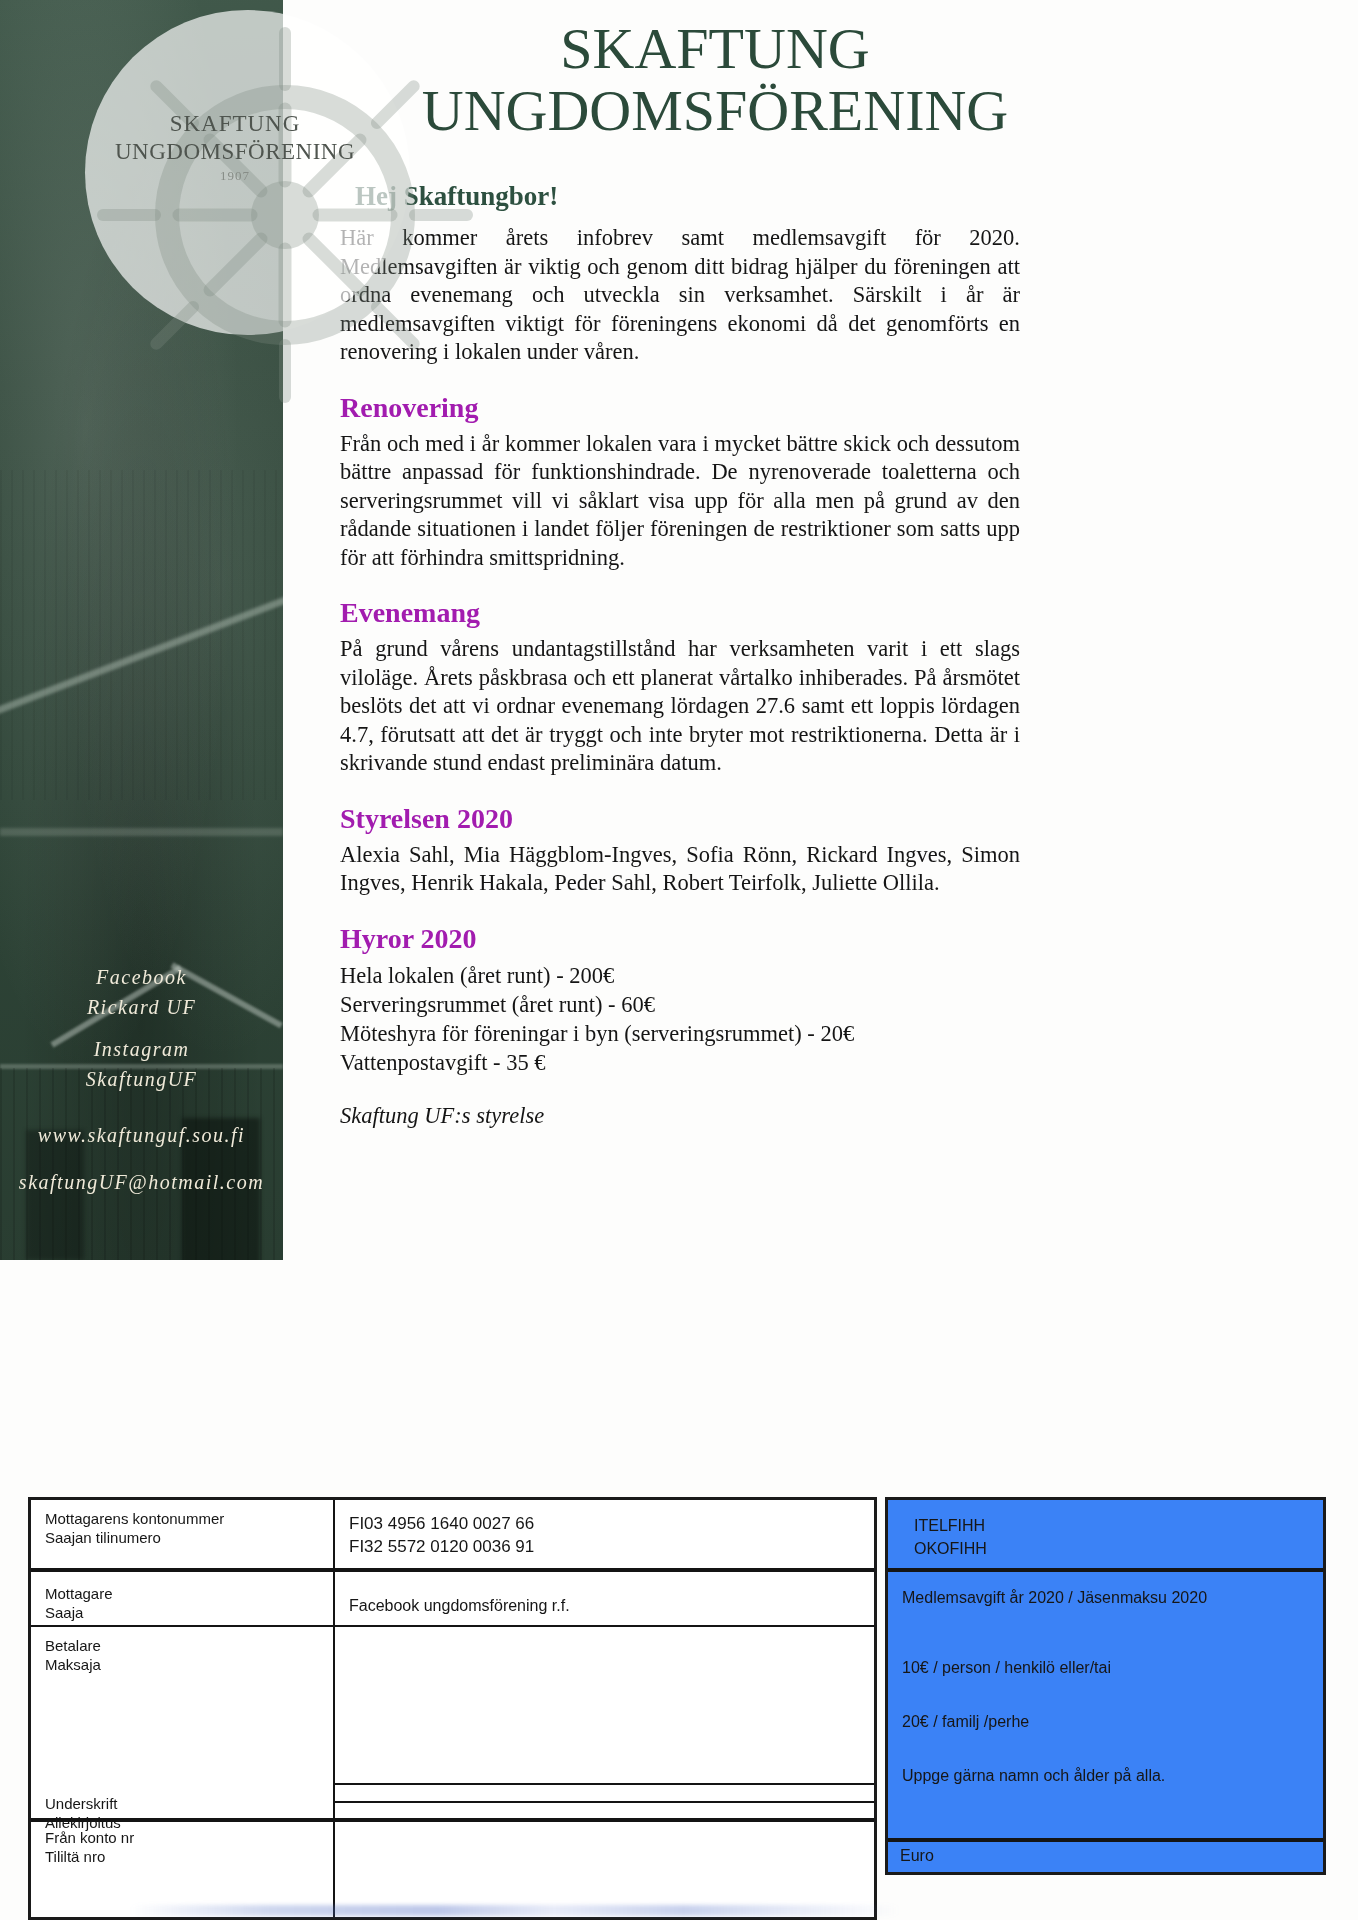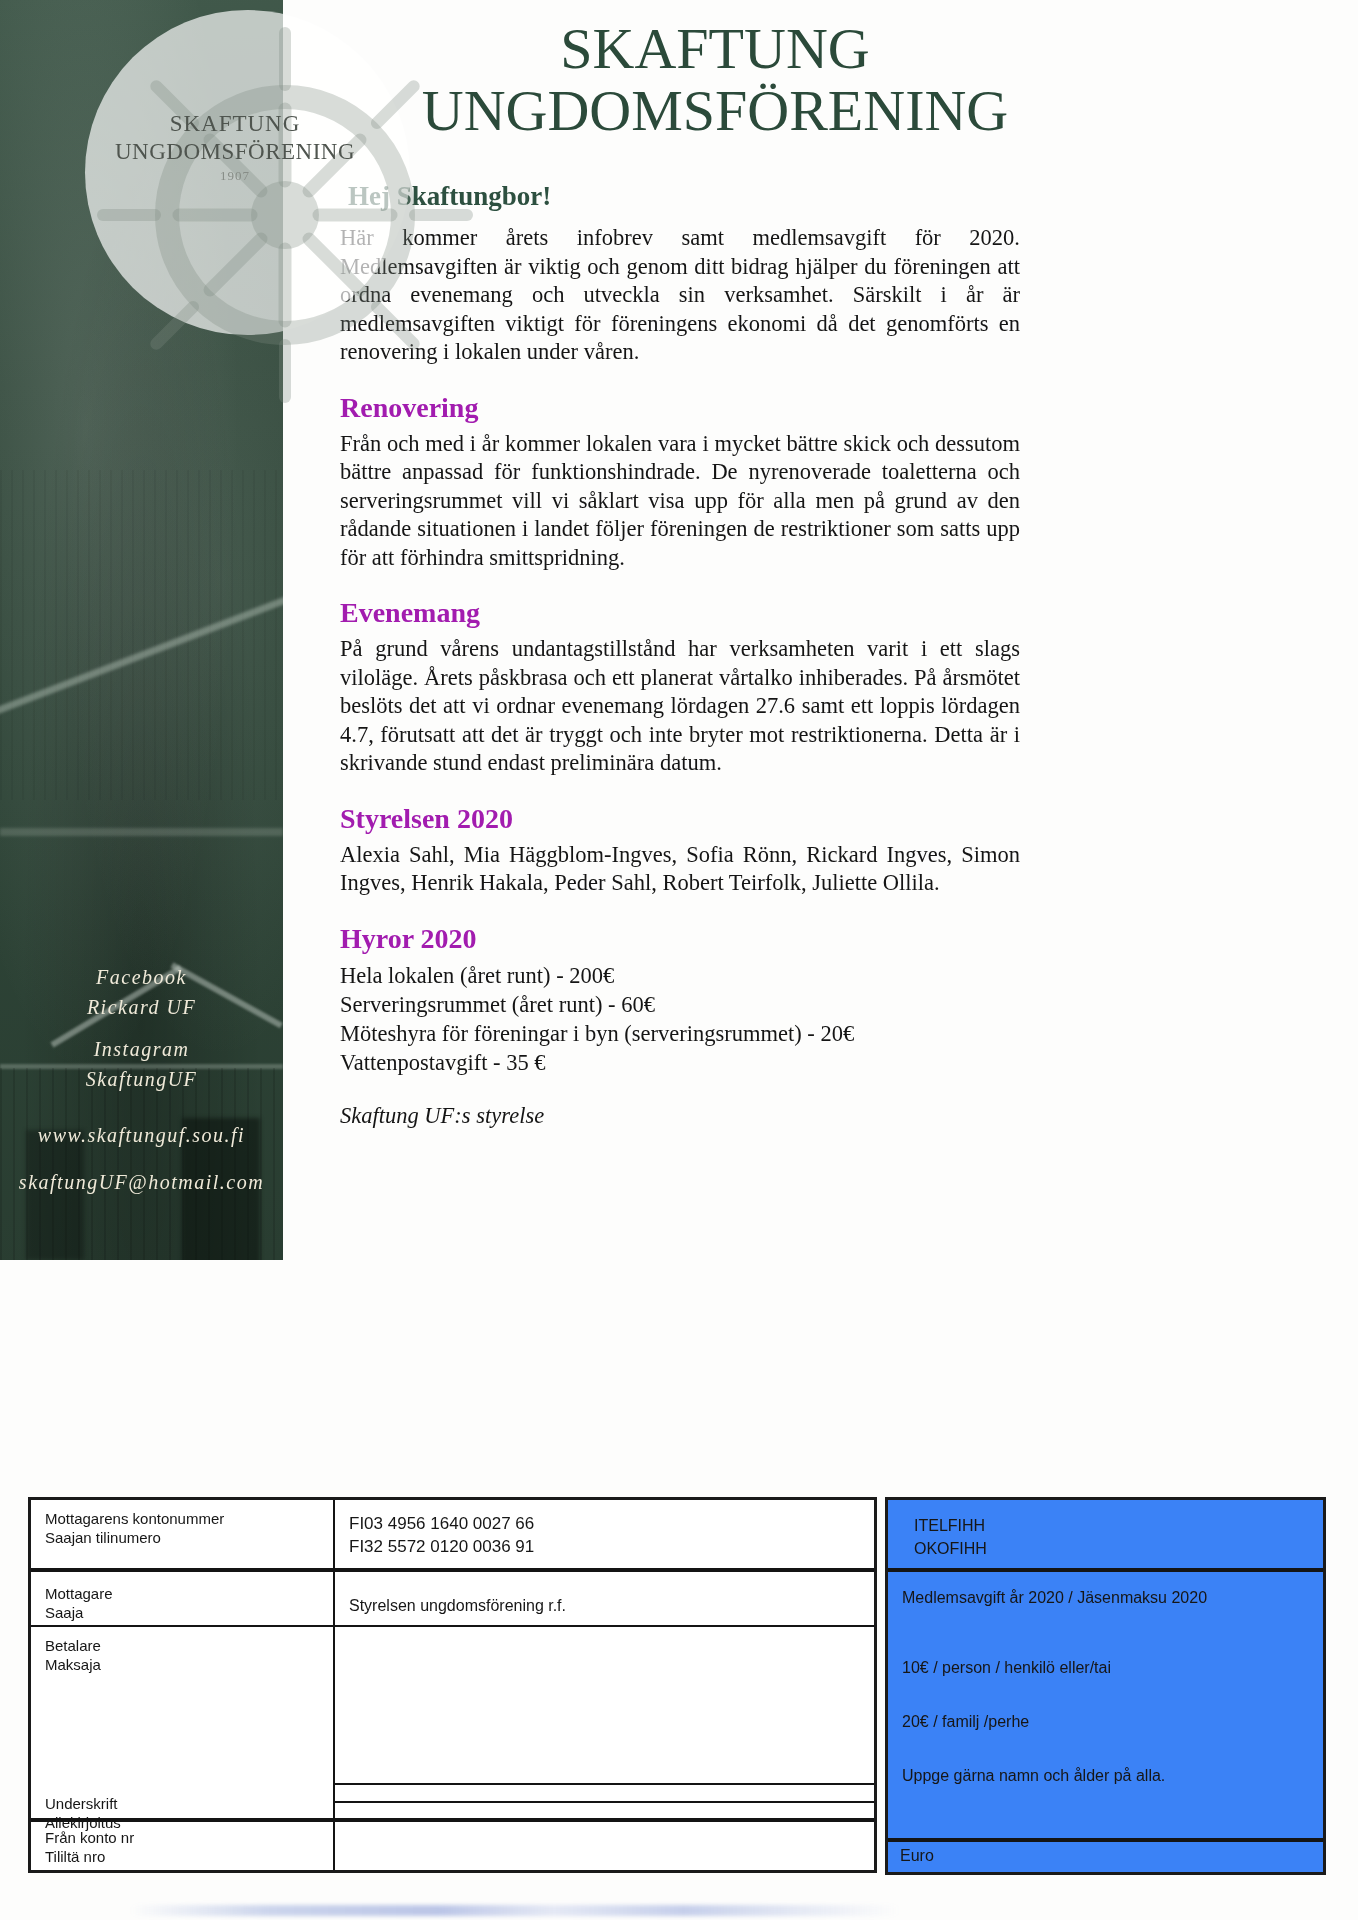--- a/index.html
+++ b/index.html
@@ -43,32 +43,32 @@
   .logo-l1{font-size:23px;letter-spacing:1px;line-height:28px;}
   .logo-l2{font-size:23px;letter-spacing:.5px;line-height:28px;}
   .logo-yr{font-size:13px;color:#878d87;margin-top:2px;letter-spacing:1px;}
 
   
   .title{position:absolute;left:330px;top:18px;width:770px;text-align:center;z-index:1;
          color:#2b4a3a;font-size:58px;line-height:62px;}
 
   
   .content{position:absolute;left:340px;top:178px;width:680px;}
-  .greeting{font-size:27px;line-height:36px;font-weight:700;color:#2d5040;margin:0 0 10px 8px;}
+  .greeting{font-size:27px;line-height:36px;font-weight:700;color:#2d5040;margin:0 0 10px 15px;}
   .content p{margin:0 0 24px 0;font-size:22.5px;line-height:28.5px;text-align:justify;}
   .content h2{margin:0 0 5px 0;font-size:28px;line-height:34px;font-weight:700;color:#a21caf;}
   .plain-line{font-size:22.5px;line-height:29px;}
   .lines-block{margin:0 0 24px 0;}
   .closing{font-size:22.5px;line-height:30px;}
   .sig{font-size:22.5px;line-height:30px;font-style:italic;}
 
   
   .bank-form{position:absolute;left:28px;top:1497px;width:1292px;height:378px;
              font-family:"Liberation Sans", sans-serif;color:#161616;}
-  .bf-left{position:absolute;left:0;top:0;width:849px;height:376px;border:3px solid #1a1a1a;
+  .bf-left{position:absolute;left:0;top:0;width:849px;height:423px;border:3px solid #1a1a1a;
            background:#fff;box-sizing:border-box;}
   .bf-right{position:absolute;left:857px;top:0;width:441px;height:378px;border:3px solid #1a1a1a;
             background:#3b82f6;box-sizing:border-box;}
   .ln{position:absolute;background:#141414;}
   .vline{left:302px;top:0;bottom:0;width:2px;}
   .hl1{left:0;right:0;top:68px;height:4px;}
   .hl2{left:0;right:0;top:125px;height:2px;}
   .hl3{left:0;right:0;top:318px;height:4px;}
   .sig1{left:304px;right:0;top:283px;height:2px;}
   .sig2{left:304px;right:0;top:301px;height:2px;}
@@ -201,21 +201,21 @@
       </div>
       <div class="bf-val v-r1">
         <div>FI03 4956 1640 0027 66</div>
         <div>FI32 5572 0120 0036 91</div>
       </div>
 
       <div class="bf-cell c-r2">
         <div>Mottagare</div>
         <div>Saaja</div>
       </div>
-      <div class="bf-val v-r2">Styrelsen ungdomsförening r.f.</div>
+      <div class="bf-val v-r2">Facebook ungdomsförening r.f.</div>
 
       <div class="bf-cell c-r3">
         <div>Betalare</div>
         <div>Maksaja</div>
       </div>
 
       <div class="bf-cell c-r3b">
         <div>Underskrift</div>
         <div>Allekirjoitus</div>
       </div>

